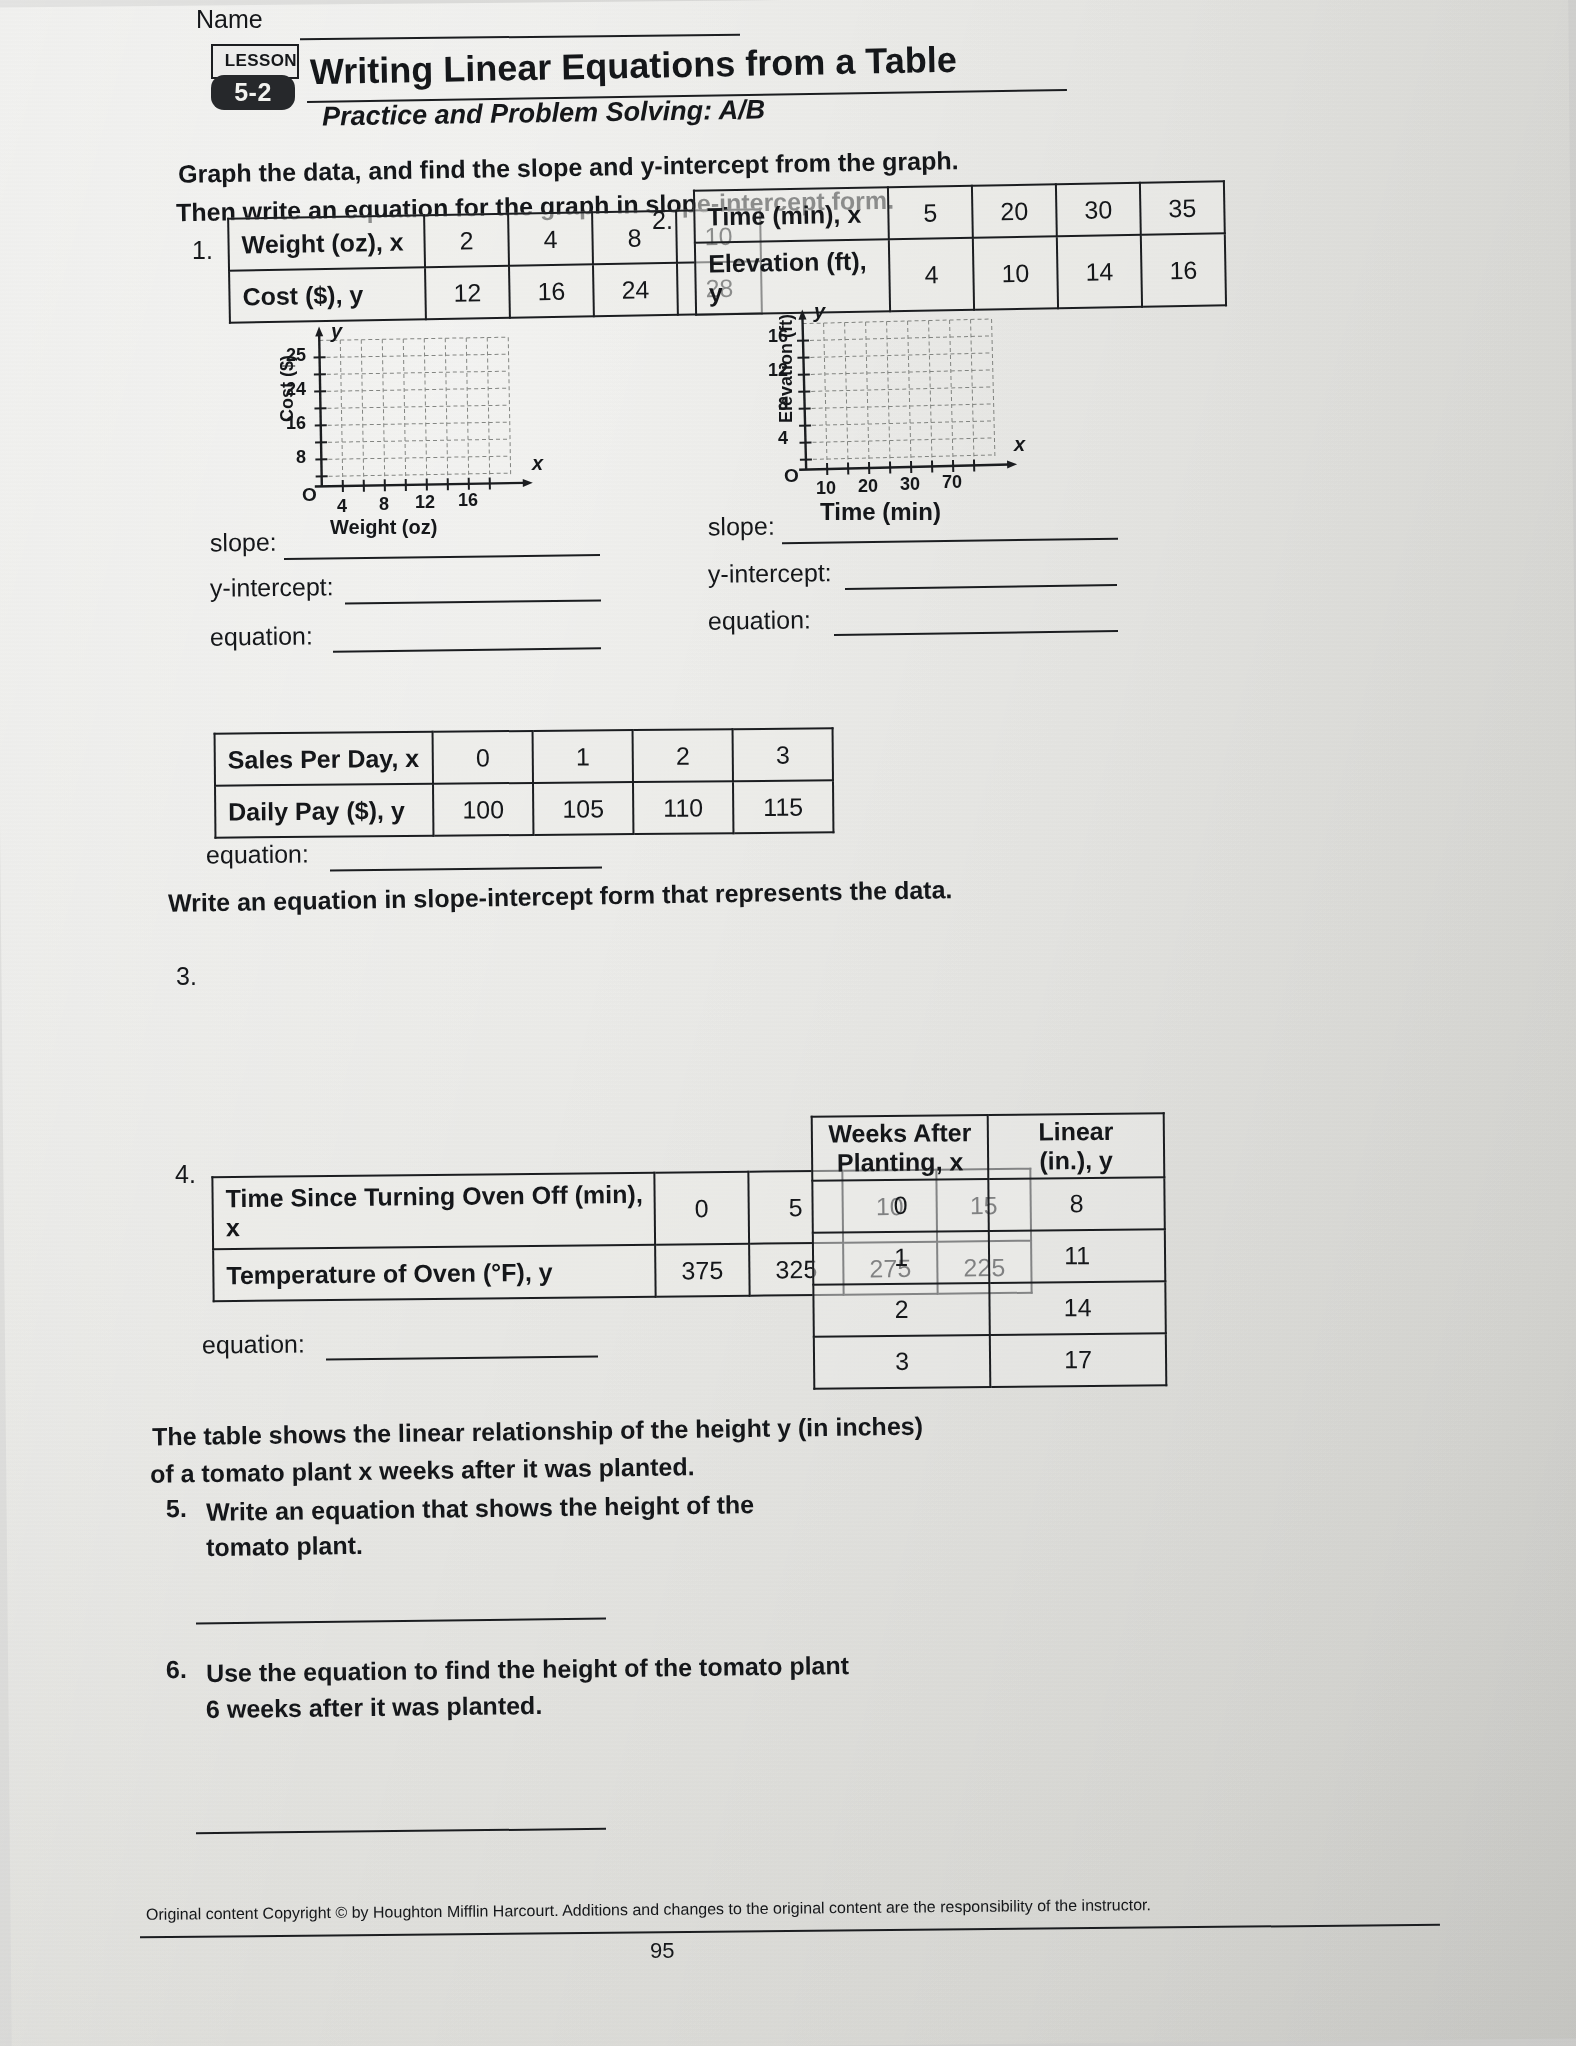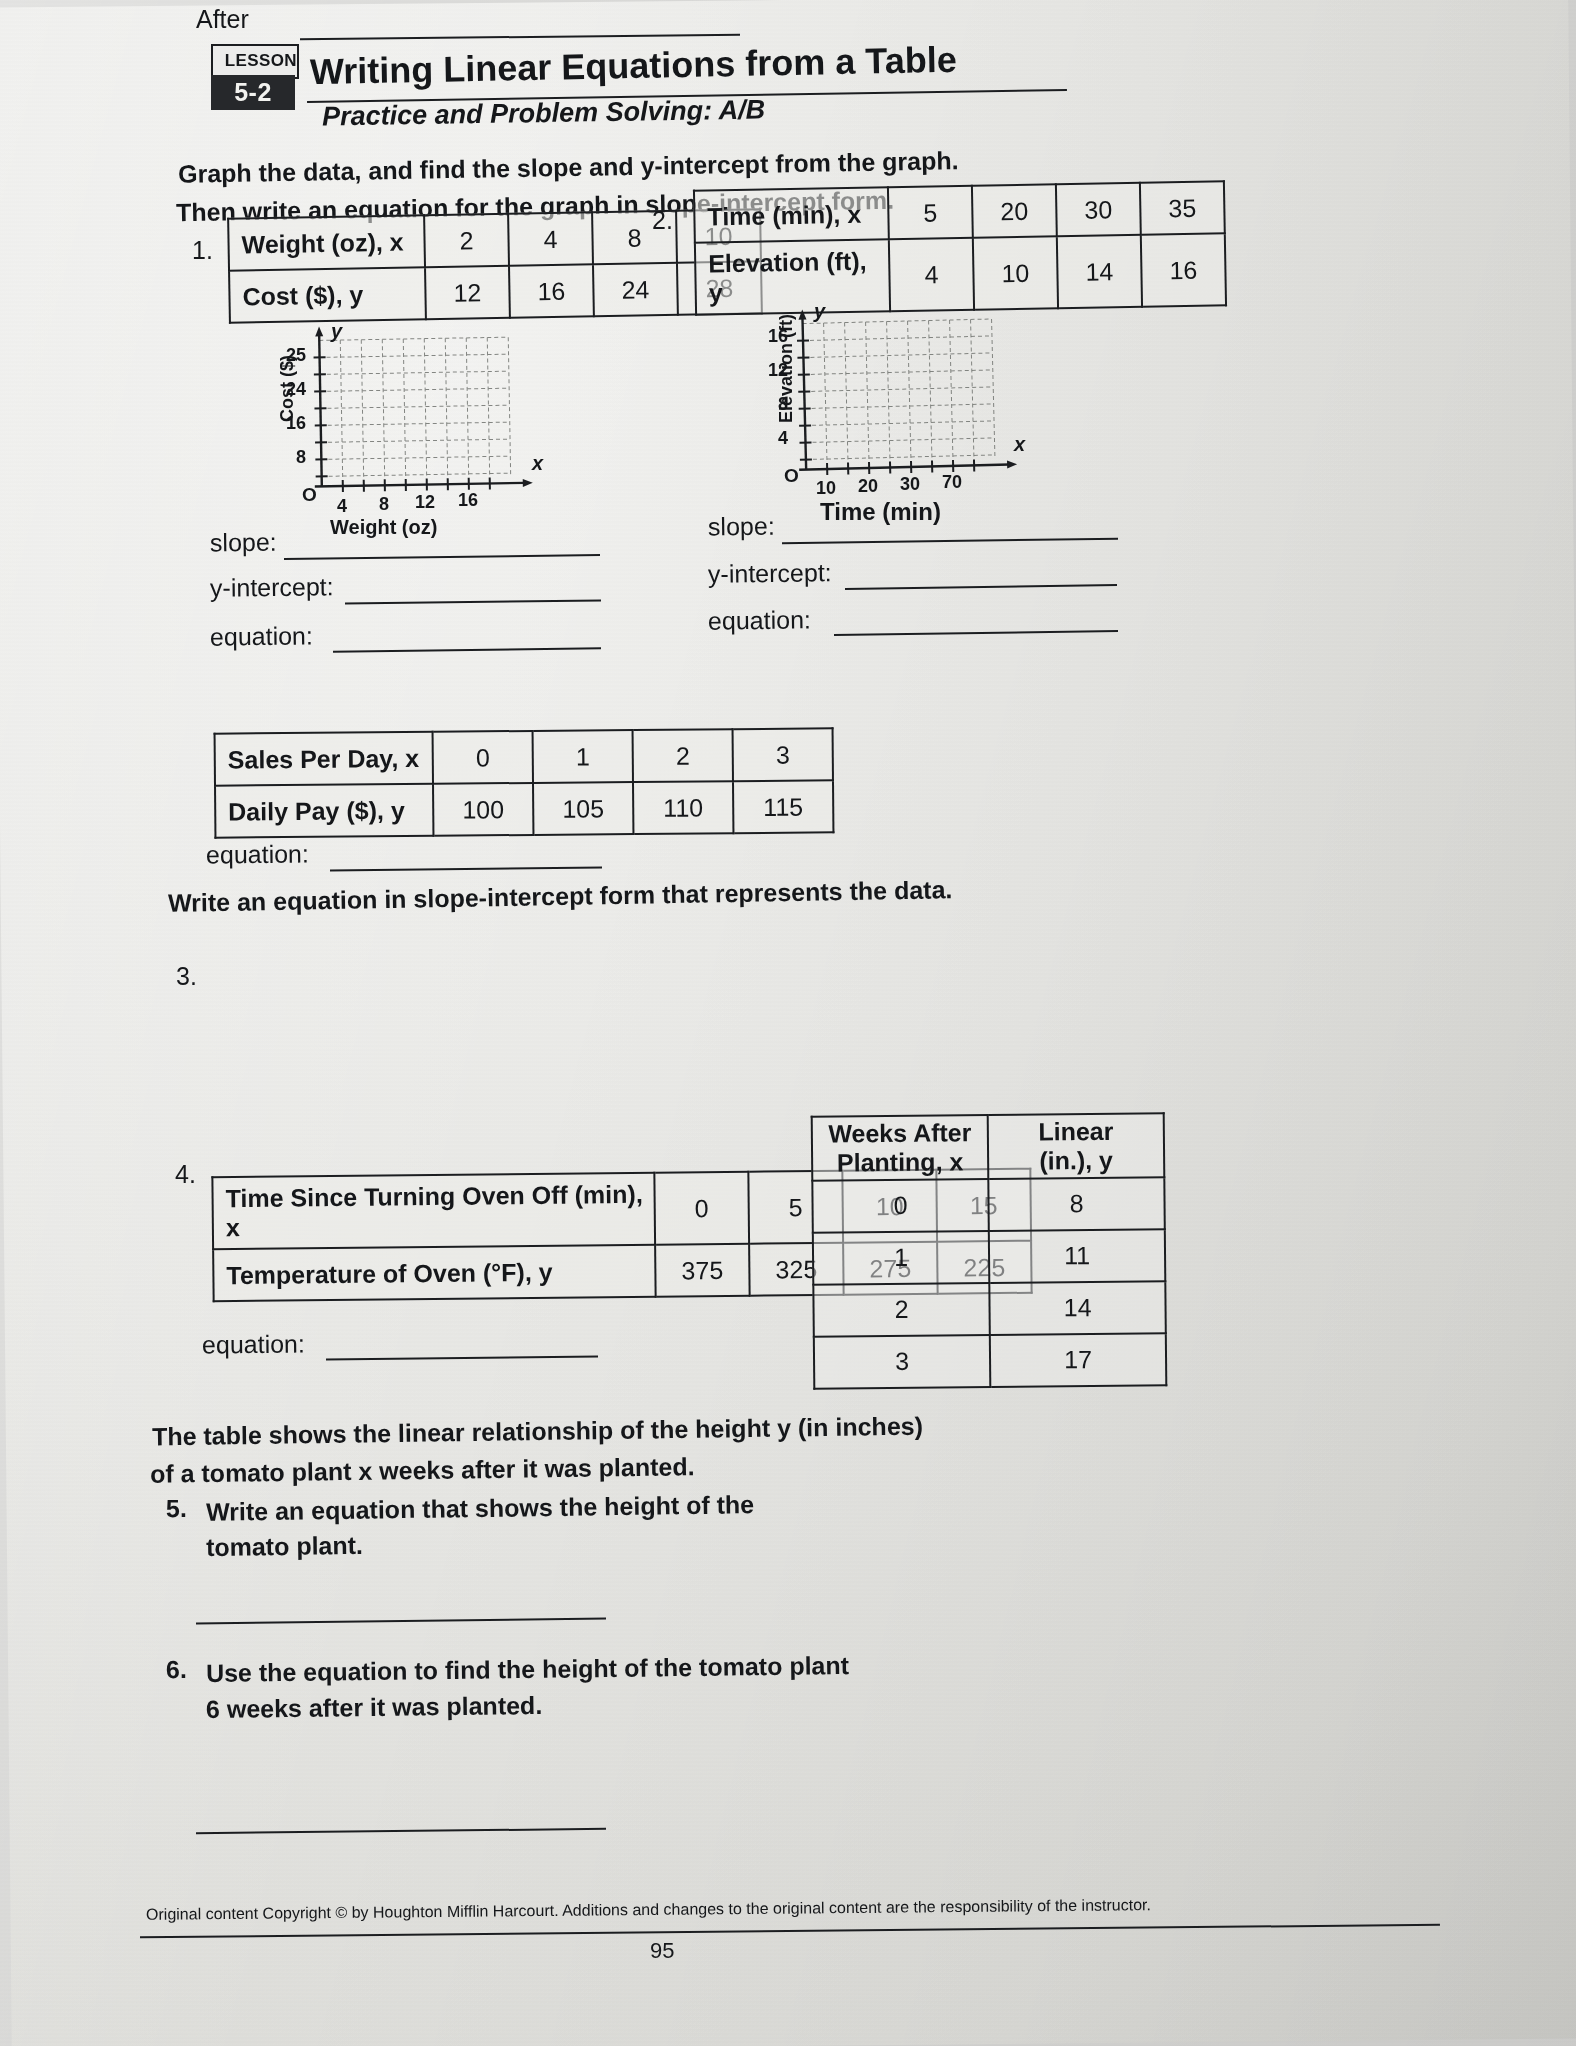--- a/index.html
+++ b/index.html
@@ -40,21 +40,21 @@
     position:absolute;left:211px;top:44px;width:84px;height:66px;
   }
   #lesson-word{
     position:absolute;left:0;top:0;width:84px;height:31px;
     border:2px solid #1b1d20;background:#ececeb;
     font-size:17px;letter-spacing:.4px;text-align:right;line-height:29px;font-weight:bold;
   }
   #lesson-num{
     position:absolute;left:0;top:31px;width:84px;height:35px;
     background:#26282b;color:#f2f2ef;
-    font-size:25px;font-weight:bold;text-align:center;line-height:35px;letter-spacing:.5px;
+    font-size:25px;font-weight:bold;text-align:center;line-height:35px;letter-spacing:.5px;border-radius:13px;
   }
   #title-main{left:310px;top:45px;font-size:36px;font-weight:bold;transform:rotate(-1.1deg);}
   #title-rule{left:307px;top:95px;width:760px;height:2px;transform:rotate(-0.9deg);}
   #title-sub{left:322px;top:98px;font-size:27px;font-weight:bold;font-style:italic;transform:rotate(-0.9deg);}
 
   
   .instr{font-size:25px;font-weight:bold;}
   #instr1{left:178px;top:153px;transform:rotate(-1deg);}
   #instr2{left:176px;top:192px;transform:rotate(-1deg);}
   #instr3{left:168px;top:882px;transform:rotate(-1deg);}
@@ -133,21 +133,21 @@
   .ghost{position:absolute;color:rgba(60,62,66,0.13);font-size:24px;font-weight:bold;white-space:nowrap;}
 </style>
 </head>
 <body>
 
 <div id="sheet"></div>
 <div id="grain"></div>
 
 <div class="page">
 
-  <div class="txt" id="name-label">After</div>
+  <div class="txt" id="name-label">Name</div>
   <div class="rule" id="name-line"></div>
 
   <div id="lesson-badge">
     <div id="lesson-word">LESSON</div>
     <div id="lesson-num">5-2</div>
   </div>
 
   <div class="txt" id="title-main">Writing Linear Equations from a Table</div>
   <div class="rule" id="title-rule"></div>
   <div class="txt" id="title-sub">Practice and Problem Solving: A/B</div>

